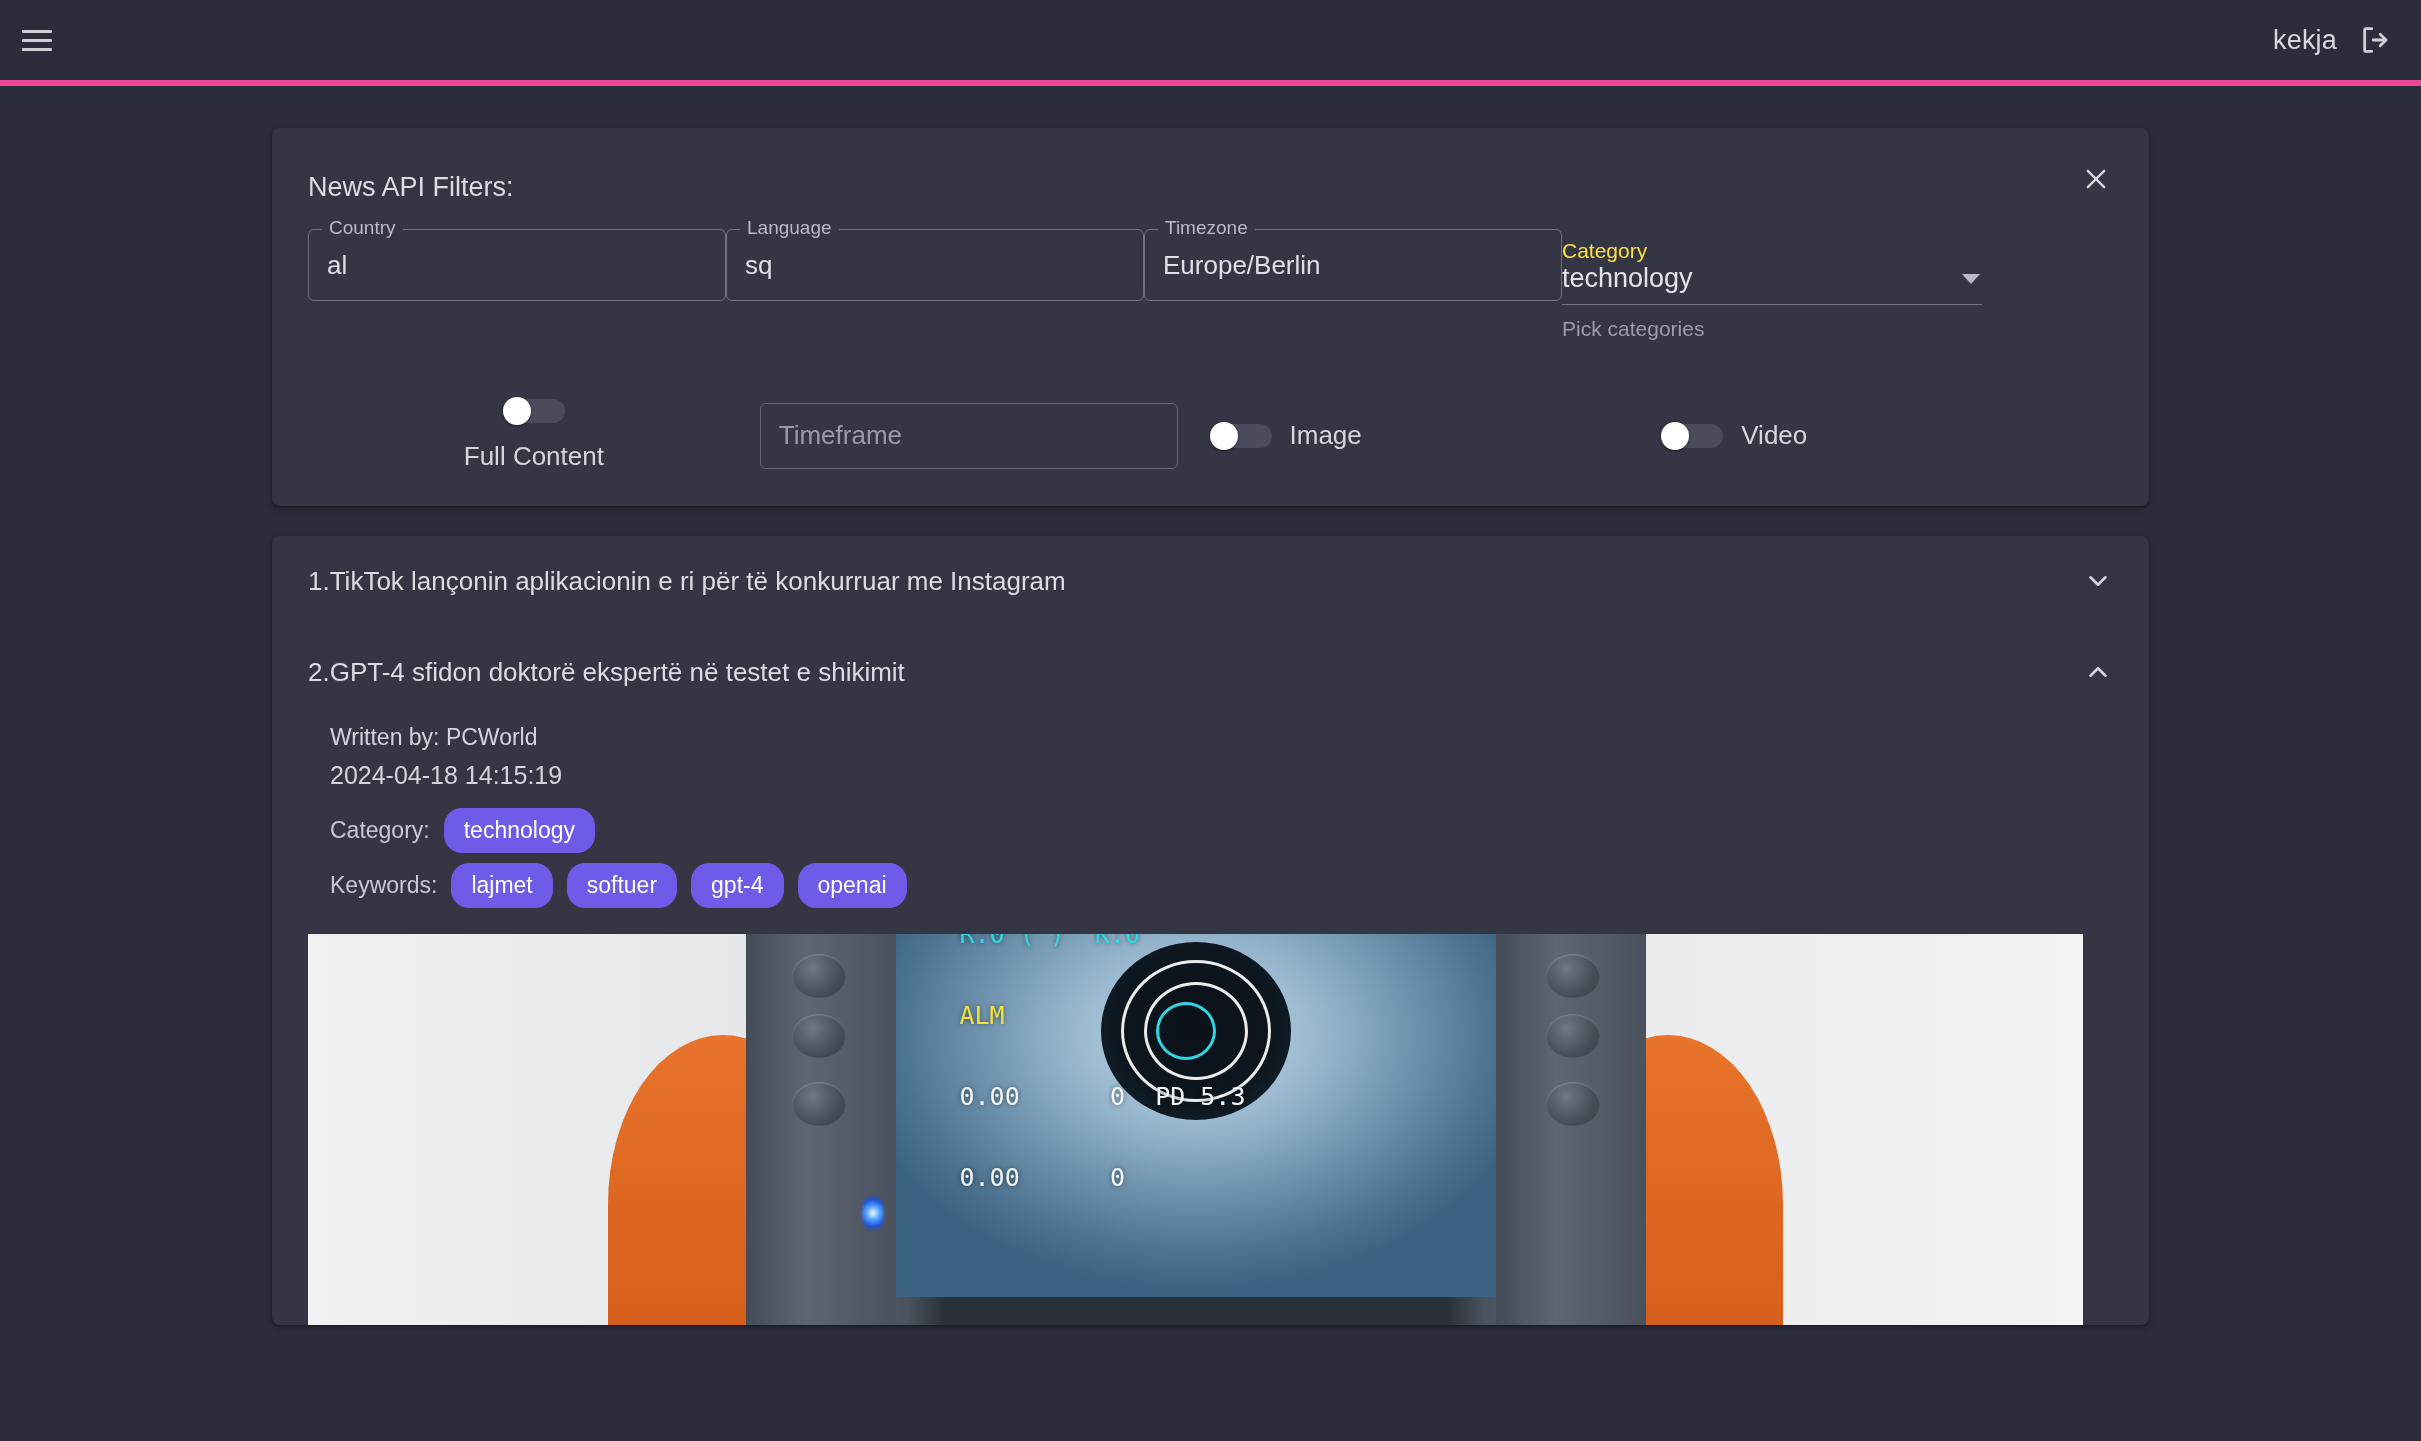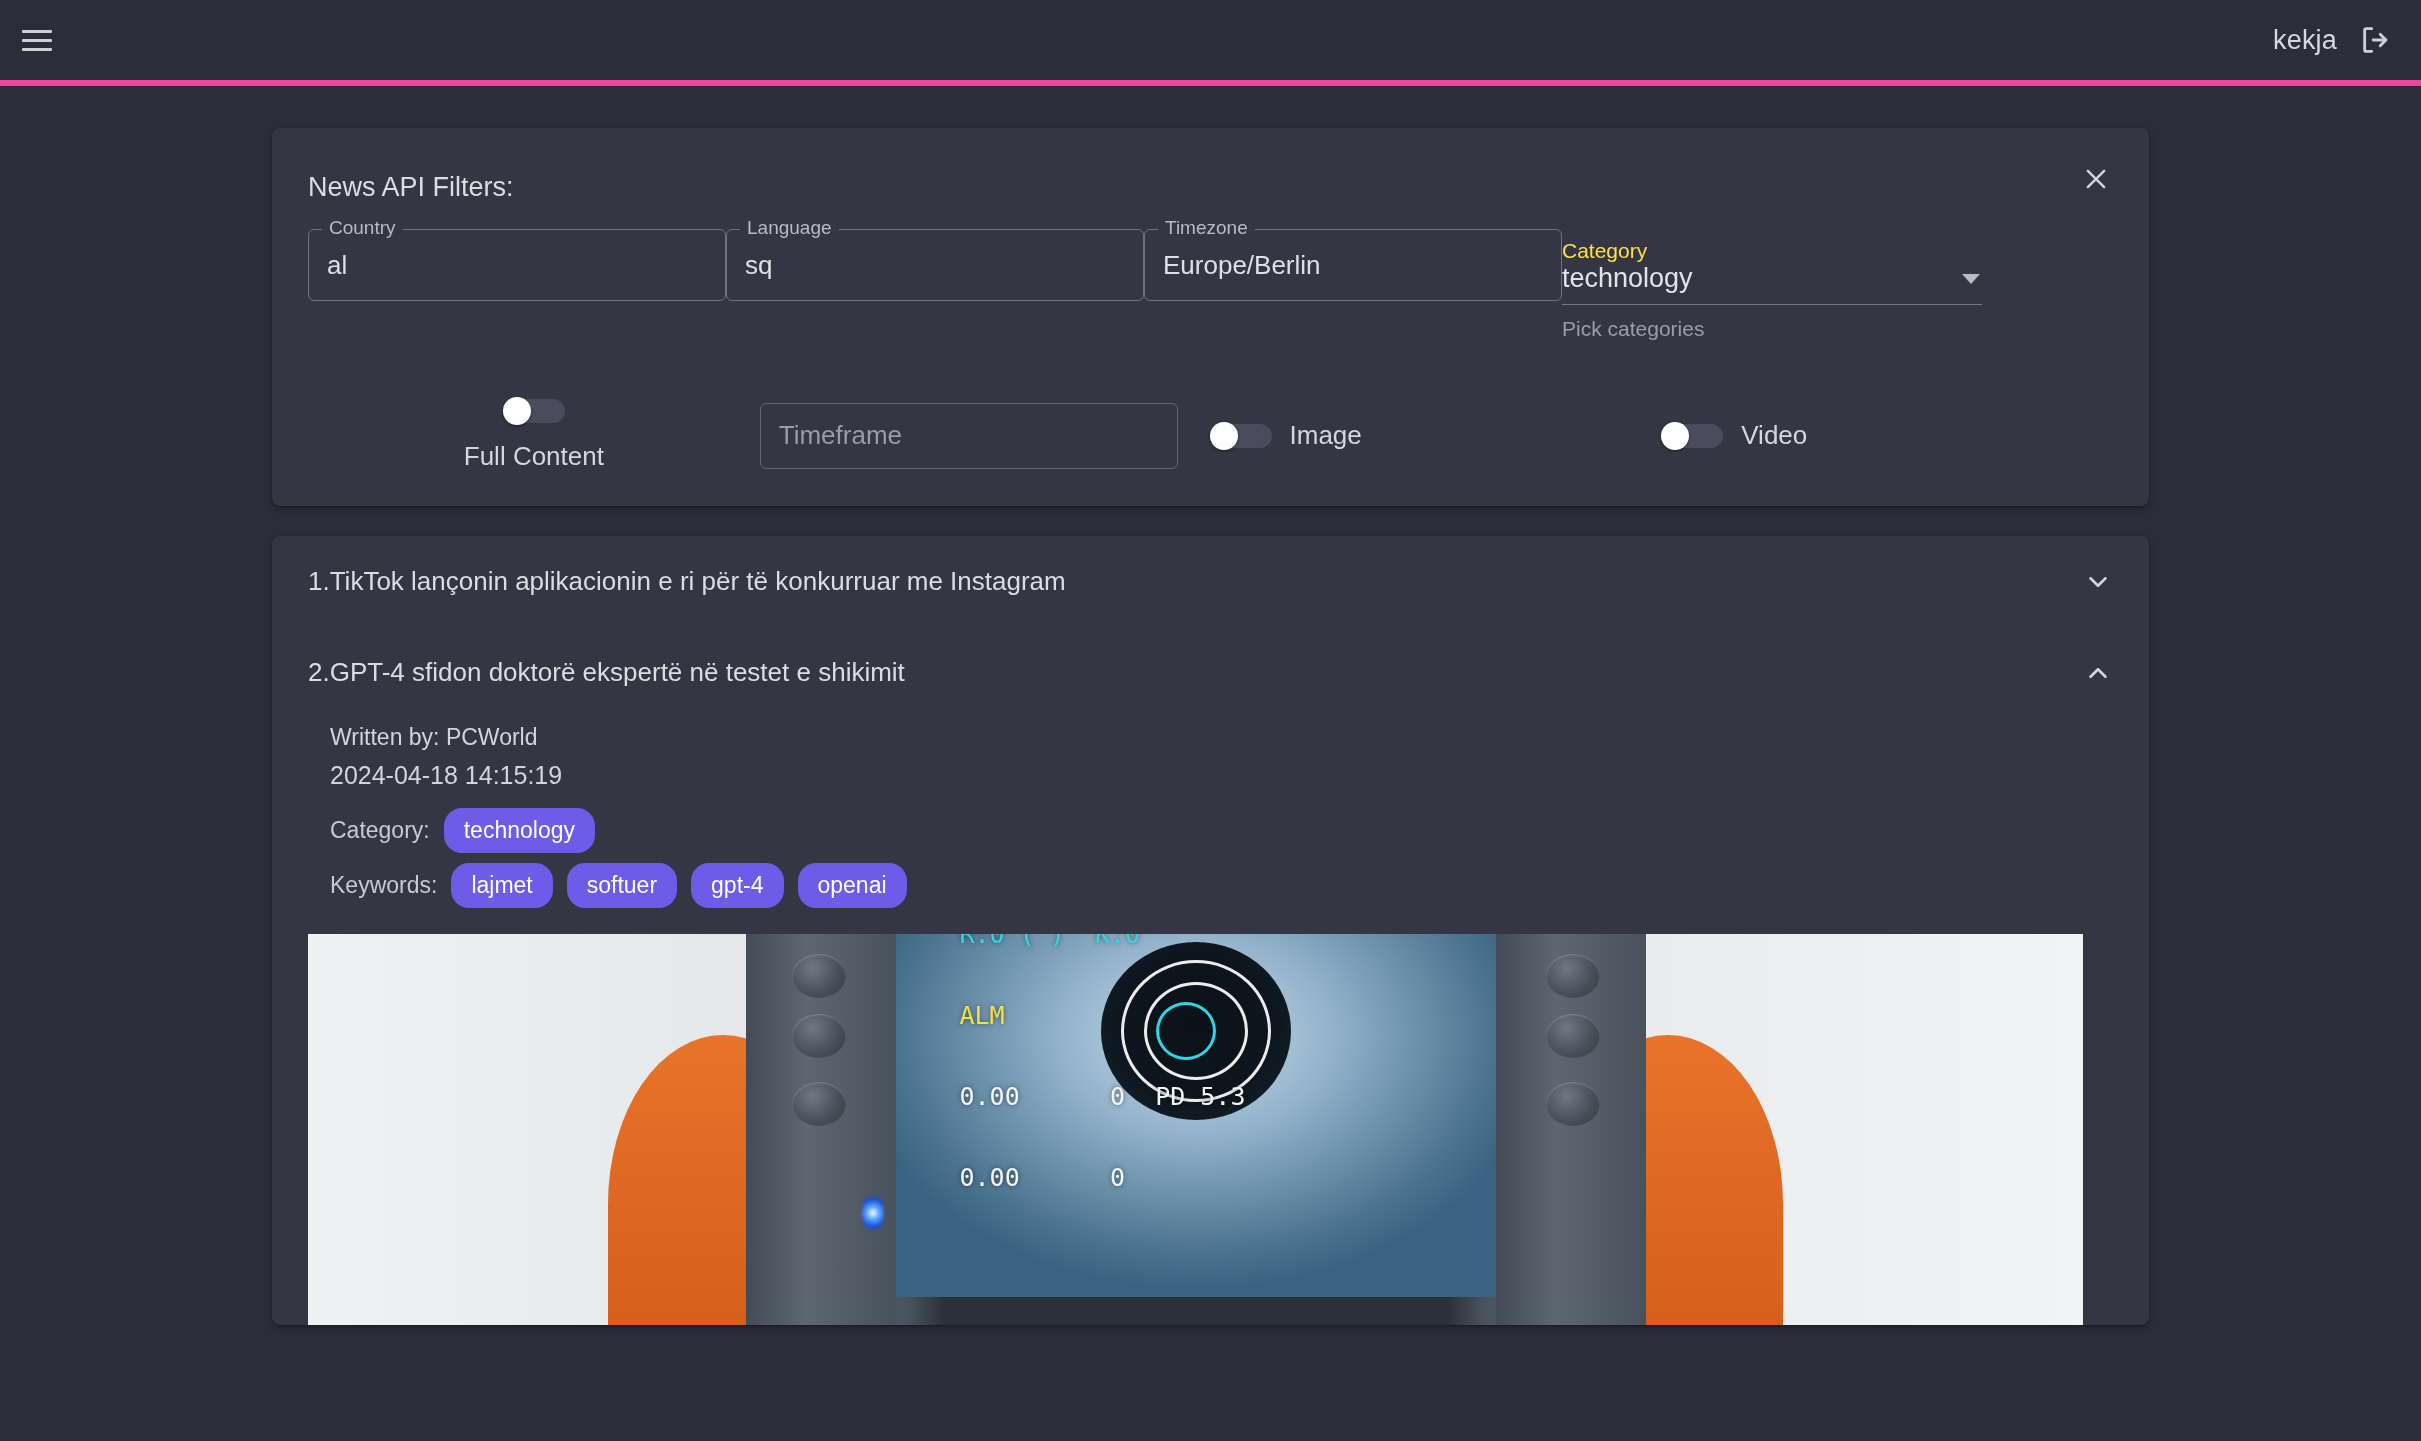--- a/index.html
+++ b/index.html
@@ -215,21 +215,21 @@
     gap: 14px;
     cursor: pointer;
     box-shadow: 0 3px 5px rgba(0,0,0,.3), 0 1px 2px rgba(0,0,0,.25);
   }
   .btn svg { width: 25px; height: 25px; }
 
   
   .results { padding: 0; overflow: hidden; }
   .acc-head {
     display: flex;
-    align-items: flex-end;
+    align-items: flex-start;
     justify-content: space-between;
     padding: 30px 36px 30px 36px;
     cursor: pointer;
   }
   .acc-title {
     color: #dcdde3;
     font-size: 26px;
   }
   .chev { width: 30px; height: 30px; flex: 0 0 auto; }
 

